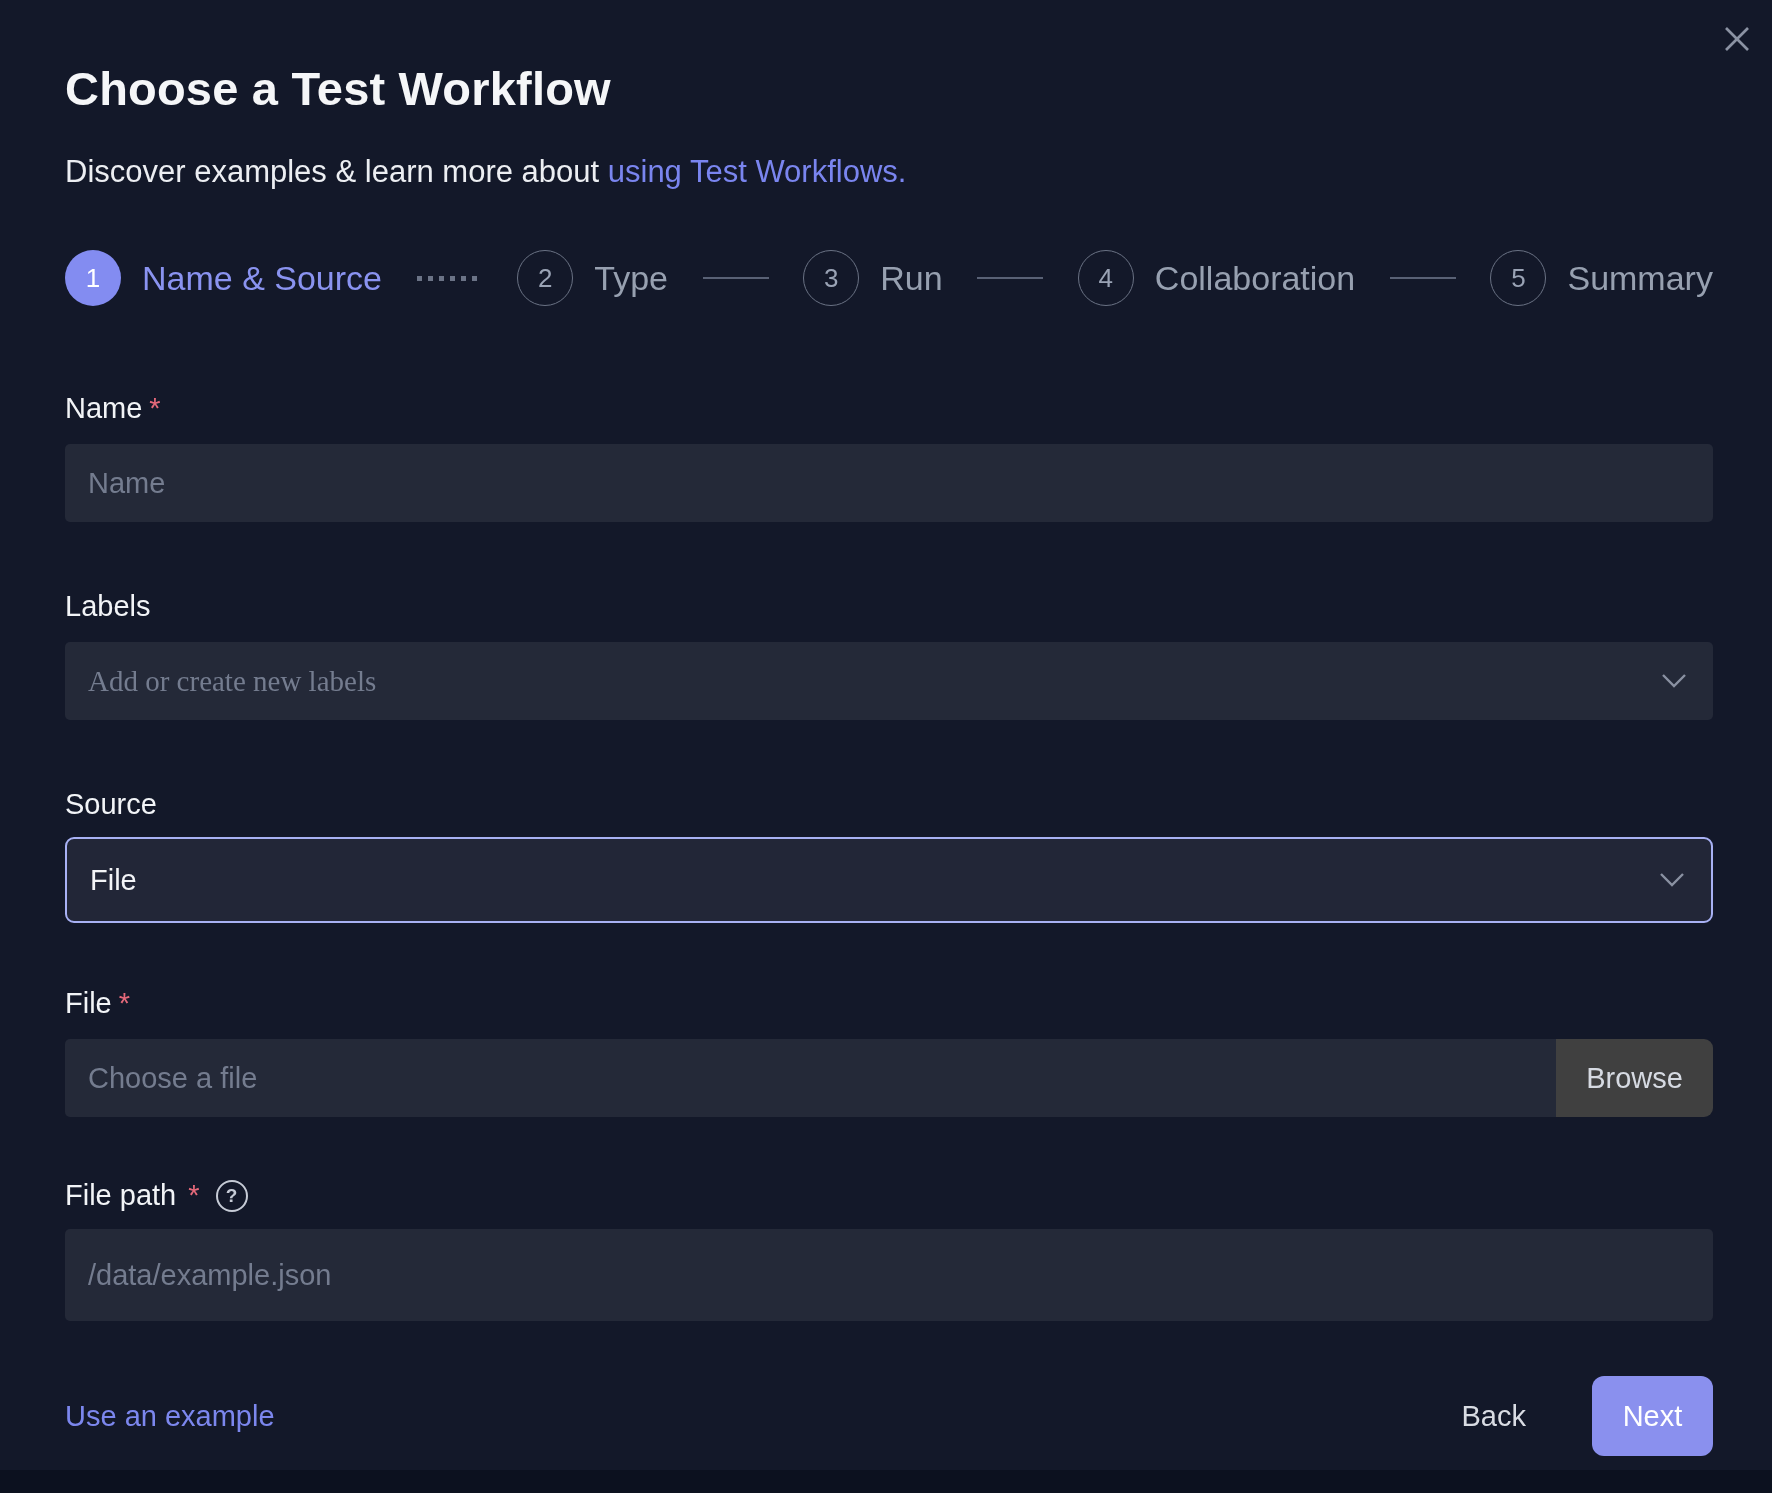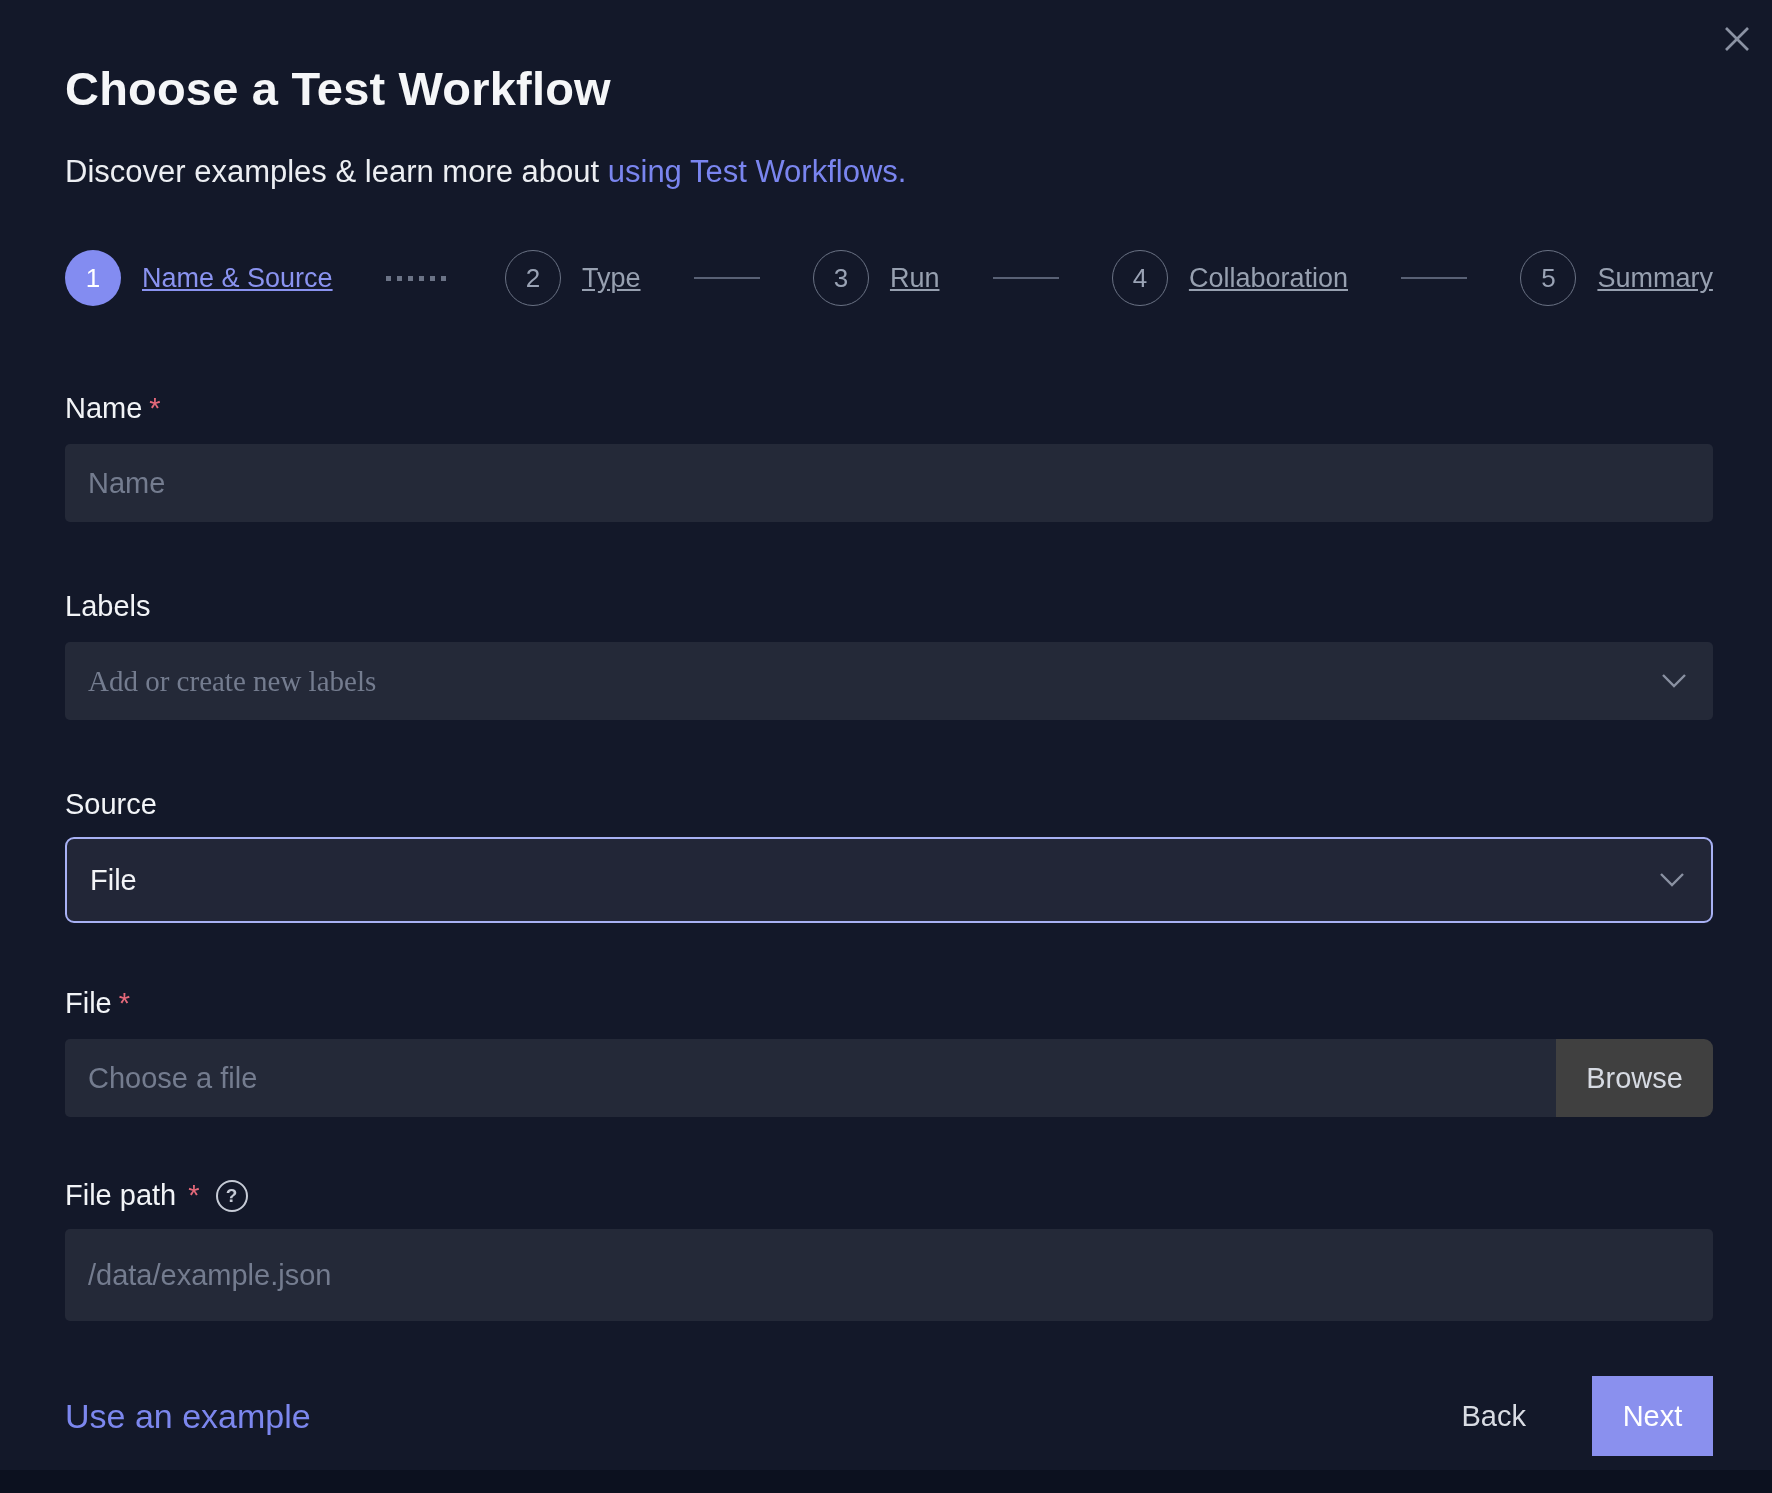--- a/index.html
+++ b/index.html
@@ -39,21 +39,21 @@
     display:flex;align-items:center;justify-content:space-between;
   }
   .step{display:flex;align-items:center;gap:21px;}
   .step-circle{
     width:56px;height:56px;border-radius:50%;
     display:flex;align-items:center;justify-content:center;
     font-size:26px;box-sizing:border-box;
   }
   .step.active .step-circle{background:#838cf1;color:#ffffff;}
   .step.inactive .step-circle{border:1.5px solid #6a7284;color:#9aa3b5;}
-  .step-label{font-size:27px;font-weight:500;text-decoration:underline;}
+  .step-label{font-size:34px;font-weight:500;}
   .step.active .step-label{color:#8a93f0;}
   .step.inactive .step-label{color:#97a0b0;}
   .connector{flex:0 0 auto;}
   .connector.dotted{
     width:66px;height:5px;
     background-image:repeating-linear-gradient(to right,#6b7386 0 5px,transparent 5px 11px);
   }
   .connector.solid{width:66px;height:2px;background:#596175;}
 
   
@@ -113,32 +113,32 @@
   }
   .lbl-filepath .req{margin-left:12px;}
 
   .fp-input{height:92px;margin-top:17px;}
 
   
   .footer{
     margin-top:55px;
     display:flex;align-items:center;justify-content:space-between;
   }
-  .example-link{font-size:34px;color:#7c87ee;cursor:pointer;}
+  .example-link{font-size:29px;color:#7c87ee;cursor:pointer;}
   .footer-buttons{display:flex;align-items:center;}
   .back-btn{
     background:transparent;border:none;
     font-family:"Liberation Sans", sans-serif;
     font-size:29px;color:#d9dce3;cursor:pointer;
     padding:0 42px;height:80px;
   }
   .next-btn{
     margin-left:24px;
     width:121px;height:80px;
-    background:#8a90ee;border:none;border-radius:0;
+    background:#8a90ee;border:none;border-radius:12px;
     font-family:"Liberation Sans", sans-serif;
     font-size:29px;color:#ffffff;cursor:pointer;text-align:center;
   }
 </style>
 </head>
 <body>
 
 <div class="modal">
 
   <div class="close-btn">

